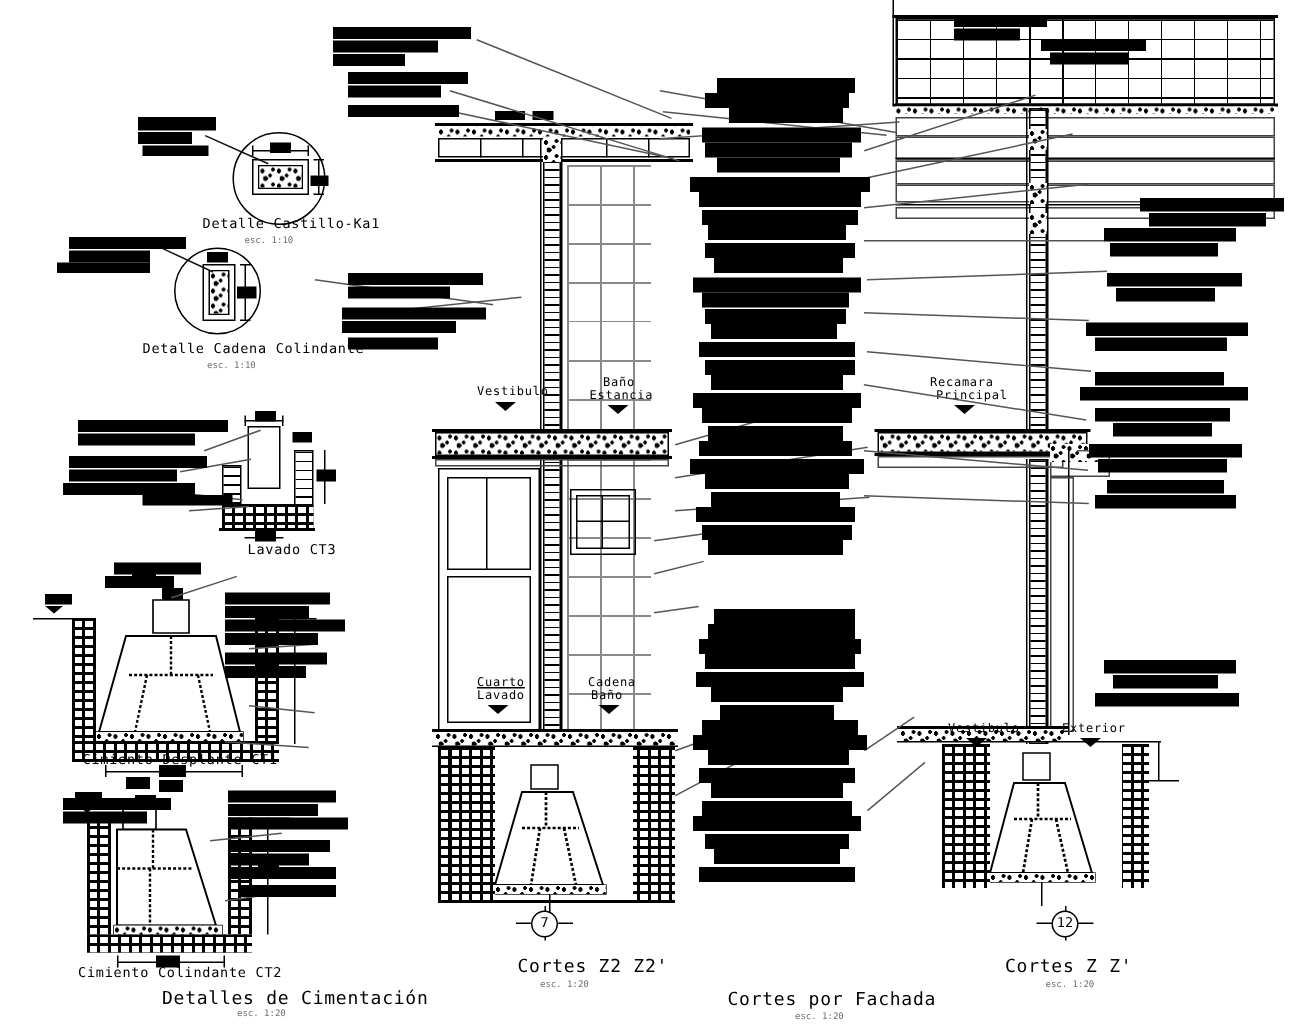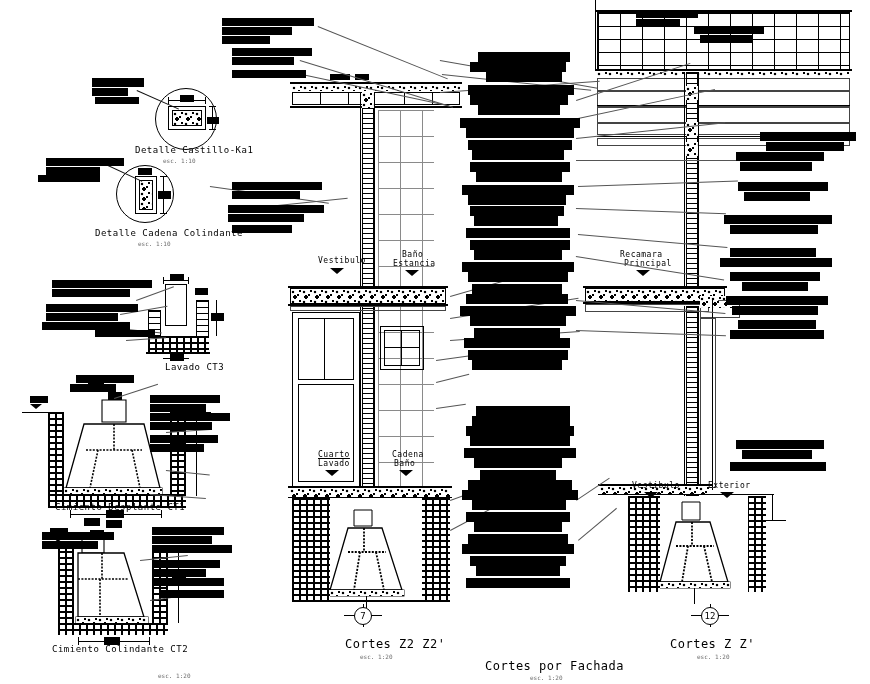--- a/index.html
+++ b/index.html
@@ -193,20 +193,21 @@
   <div class="ln" style="left:78px;top:641px;width:72px;height:1px;"></div>
   <div class="dim" style="left:78px;top:637px;width:1px;height:8px;"></div>
   <div class="dim" style="left:149px;top:637px;width:1px;height:8px;"></div>
   <div class="redblk" style="left:104px;top:637px;width:16px;height:8px;"></div>
   <div class="redblk" style="left:84px;top:518px;width:16px;height:8px;"></div>
   <div class="redblk" style="left:90px;top:530px;width:14px;height:8px;"></div>
   <div class="ln" style="left:178px;top:545px;width:1px;height:78px;"></div>
   <div class="redblk" style="left:172px;top:575px;width:14px;height:8px;"></div>
   <div class="cadtxt t9" style="left:52px;top:644px;">Cimiento Colindante CT2</div>
 
+  <div class="cadtxt t12" style="left:108px;top:658px;">Detalles de Cimentación</div>
   <div class="esc" style="left:158px;top:672px;">esc. 1:20</div>
 
   <div class="brick" style="left:597px;top:12px;width:253px;height:58px;"></div>
   <div class="ln" style="left:595px;top:10px;width:257px;height:1.5px;"></div>
   <div class="ln" style="left:595px;top:69px;width:257px;height:2px;"></div>
   <div class="concrete" style="left:597px;top:71px;width:253px;height:5px;border:none;"></div>
   <div class="ln" style="left:595px;top:0px;width:1.2px;height:70px;"></div>
 
   <div class="thin2" style="left:597px;top:78px;width:253px;height:13px;"></div>
   <div class="thin2" style="left:597px;top:91px;width:253px;height:16px;"></div>

